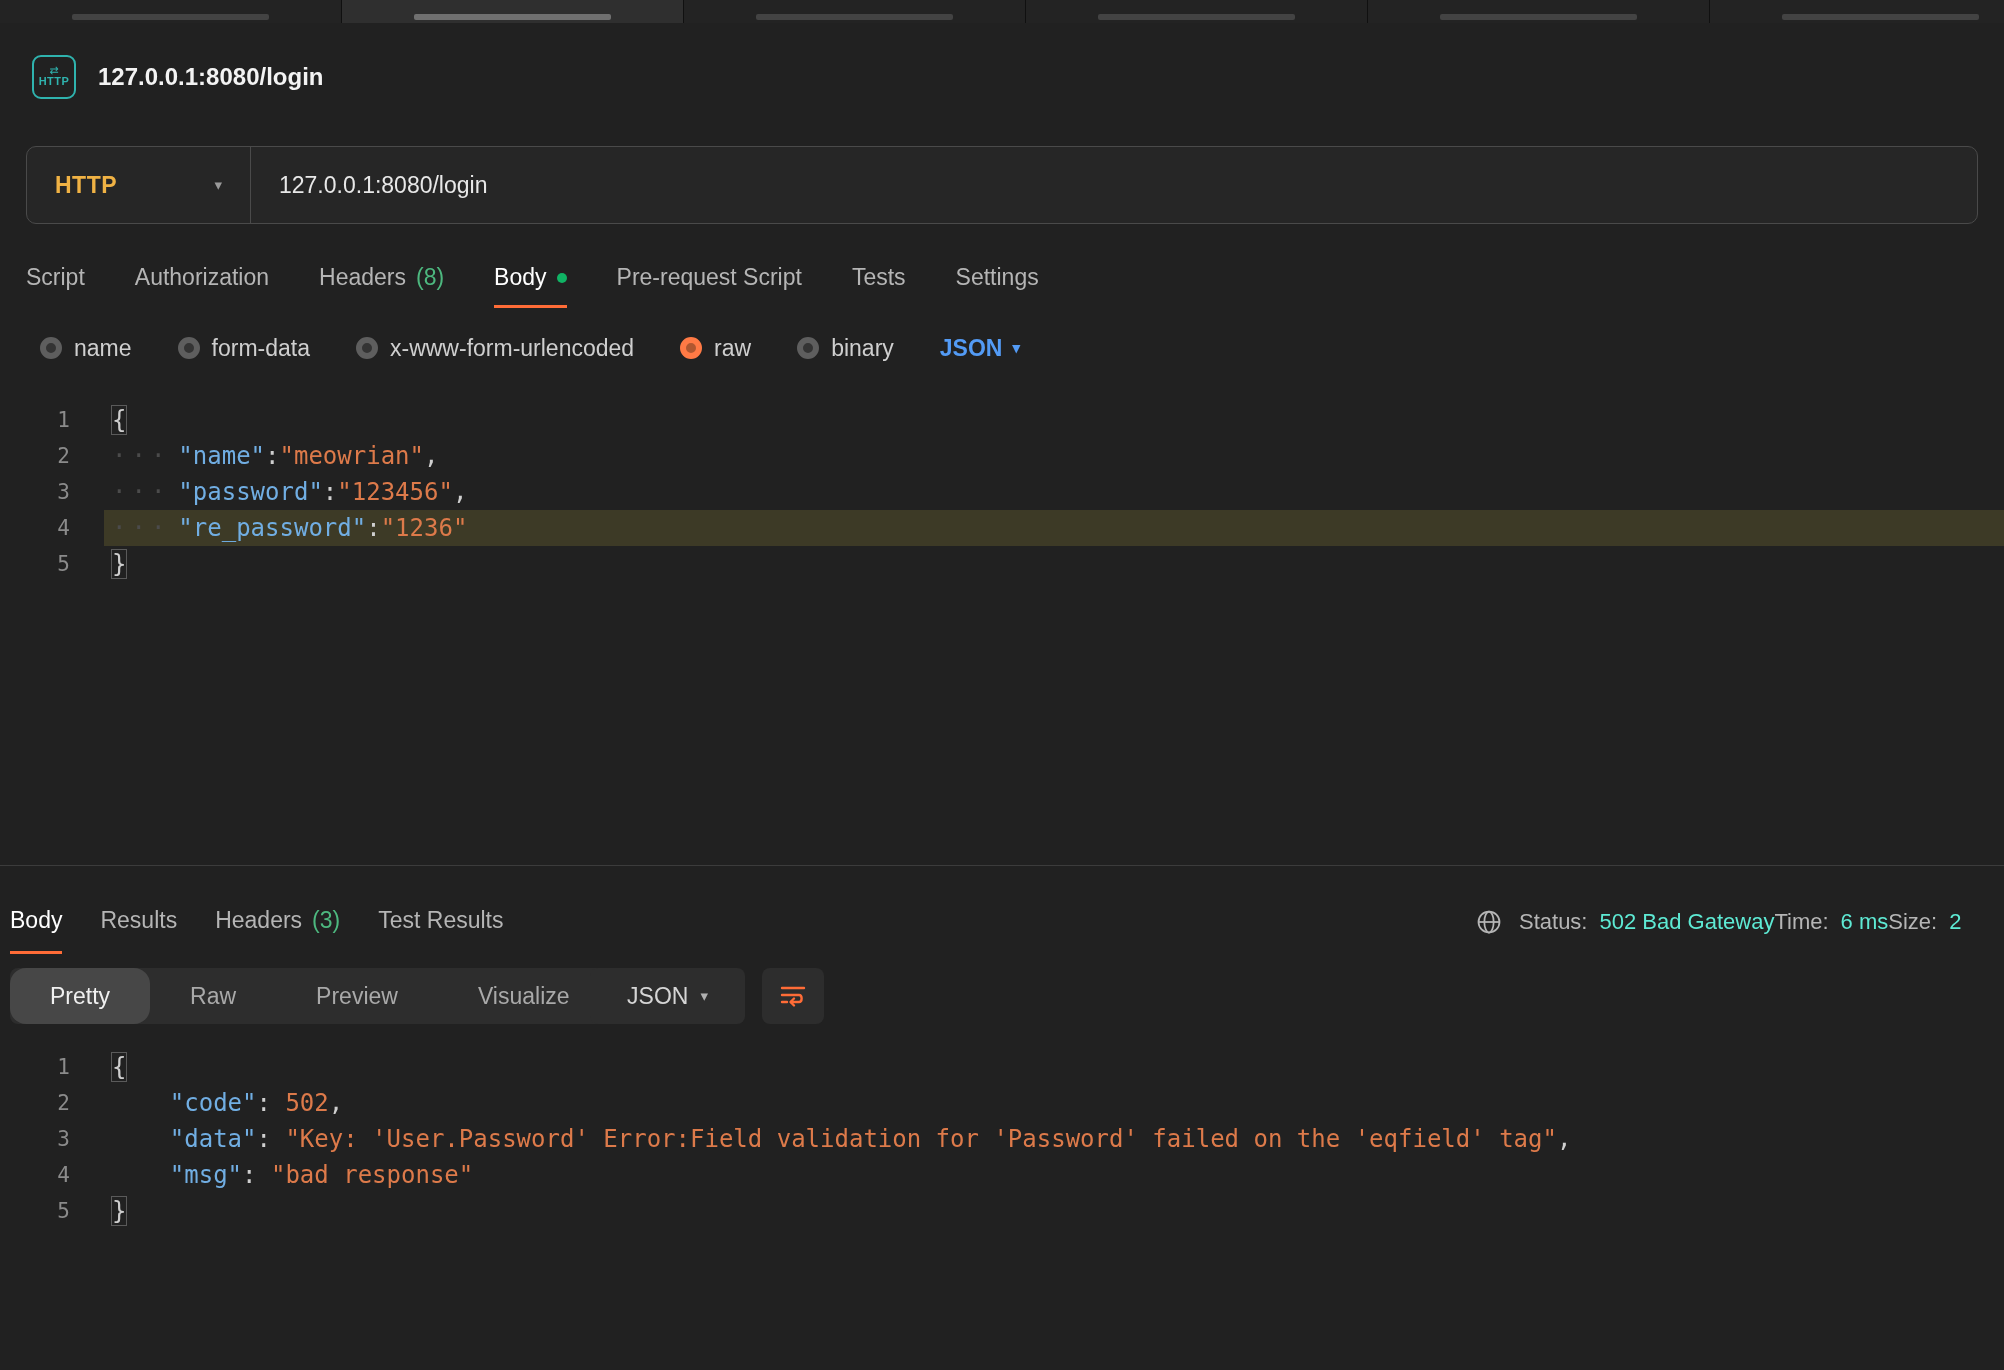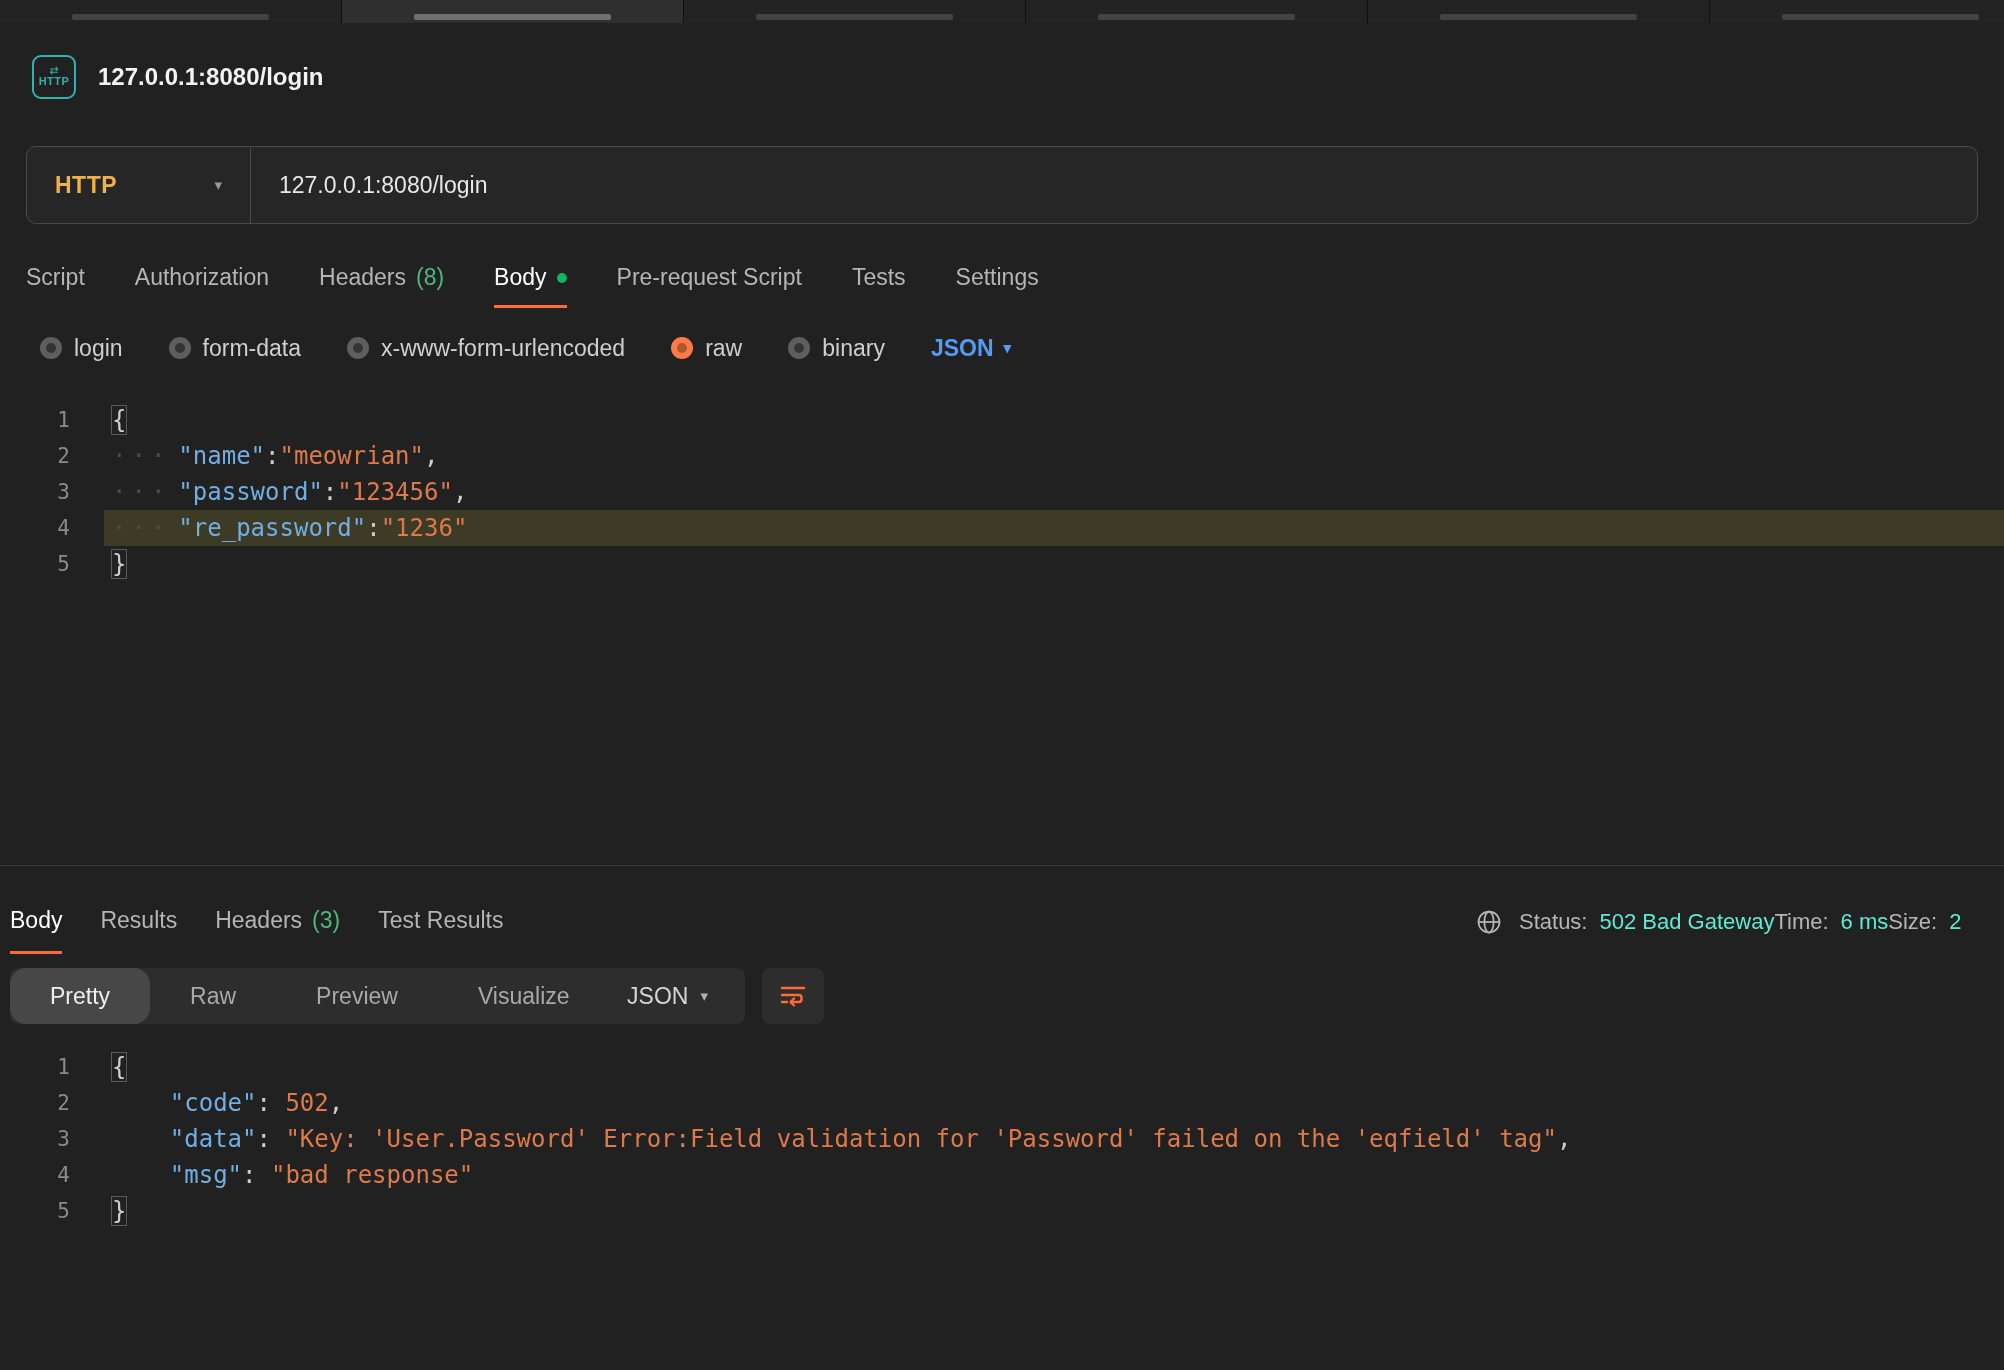--- a/index.html
+++ b/index.html
@@ -142,21 +142,21 @@
     </div>
     <div class="rtab">
       <span class="tl">Settings</span>
     </div>
   </div>
 
 <div class="mode-bar">
   <div class="mode-list">
       <label class="mode-item">
         <span class="radio"></span>
-        <span class="ml">login</span>
+        <span class="ml">name</span>
       </label>
       <label class="mode-item">
         <span class="radio"></span>
         <span class="ml">form-data</span>
       </label>
       <label class="mode-item">
         <span class="radio"></span>
         <span class="ml">x-www-form-urlencoded</span>
       </label>
       <label class="mode-item">

